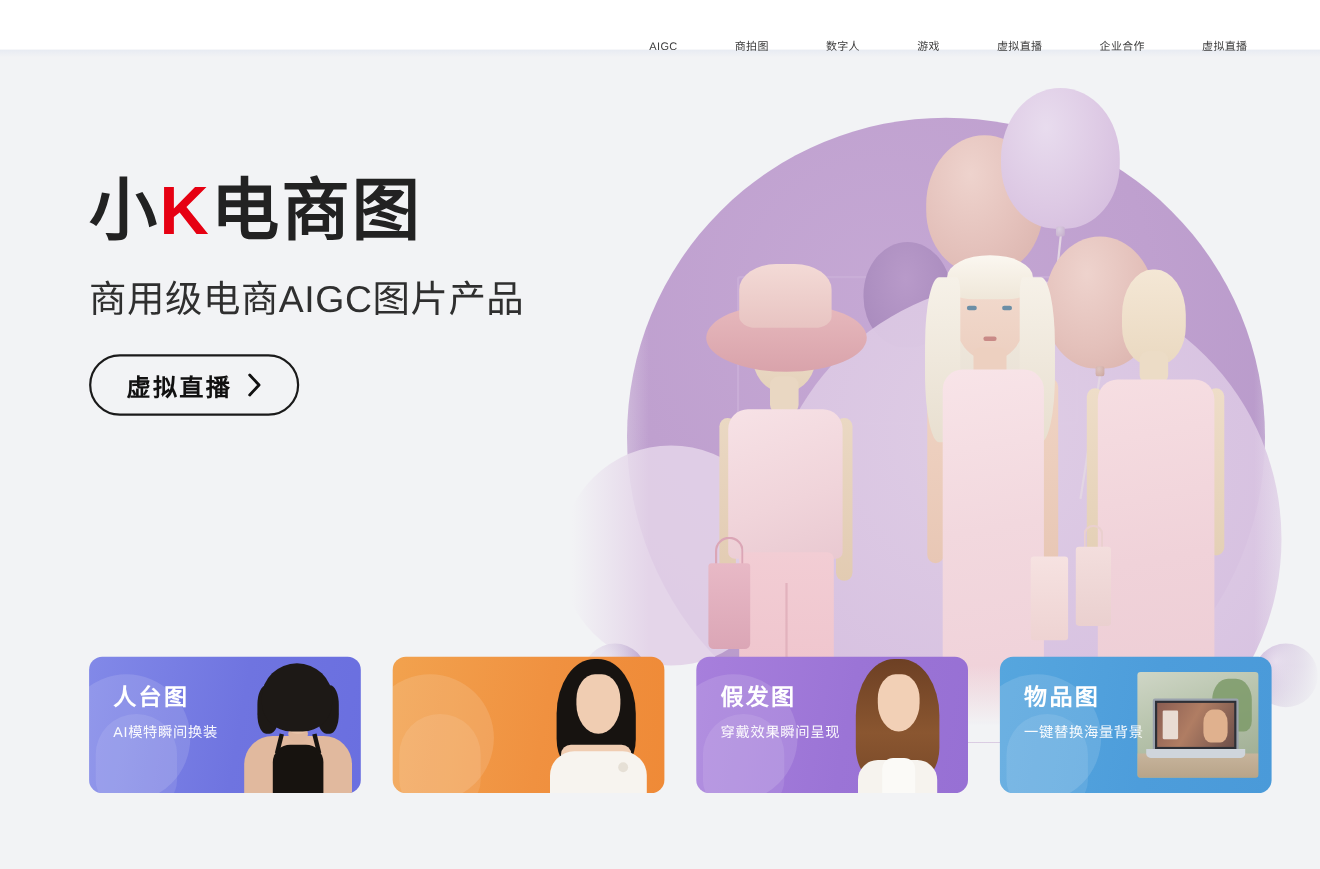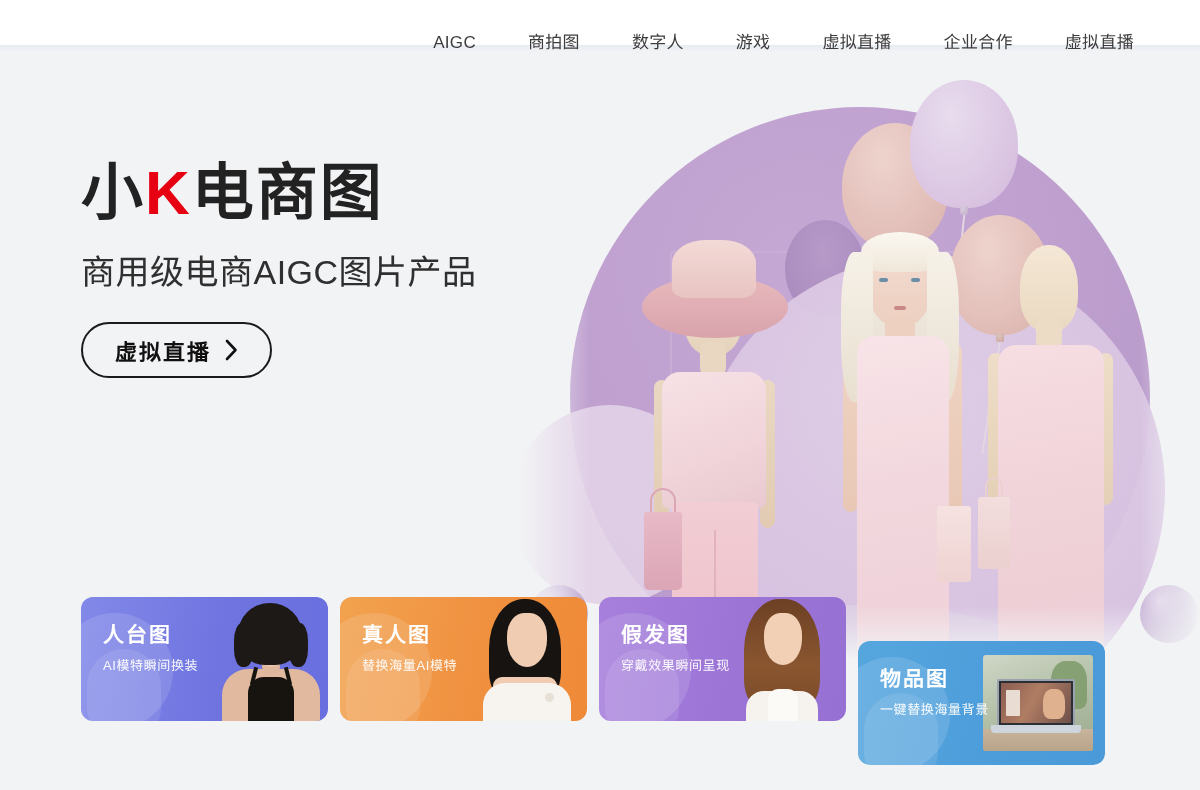--- a/index.html
+++ b/index.html
@@ -22,21 +22,21 @@
   .brand-name{
     font-size:19px; font-weight:700; color:#1f1f1f; margin-left:9px;
     letter-spacing:.5px; line-height:1; white-space:nowrap;
   }
   .brand-tagline{
     font-size:13.5px; font-weight:700; color:#2e7cf6; margin-left:16px;
     letter-spacing:.2px; white-space:nowrap; line-height:1;
   }
   #nav{ margin-left:auto; margin-right:40px; display:flex; align-items:center; }
   .nav-item{
-    font-size:17px; color:#3c3c3c; padding:0 26px; line-height:45px;
+    font-size:10px; color:#3c3c3c; padding:0 26px; line-height:45px;
     white-space:nowrap; cursor:pointer; letter-spacing:.3px;margin-top:40px;
   }
   #header-shadow{
     position:absolute; left:0; top:45px; width:1200px; height:7px; z-index:59;
     background:linear-gradient(180deg,#e7ebf2 0%,rgba(231,235,242,0) 100%);
   }
 
   
   #hero-art{
     position:absolute; left:520px; top:45px; width:680px; height:630px; overflow:hidden; z-index:5;
@@ -203,21 +203,21 @@
     margin-top:28px; display:inline-flex; align-items:center; justify-content:center;
     height:56px; padding:0 32px; border:2.5px solid #1a1a1a; border-radius:28px;
     background:transparent; cursor:pointer; user-select:none;
   }
   #cta-label{ font-size:22px; font-weight:700; color:#111; letter-spacing:2px; }
   #cta-chevron{ margin-left:14px; display:flex; align-items:center; }
 
   
   #cards{
     position:absolute; left:81px; top:597px; width:1038px; height:124px;
-    display:flex; gap:12px; z-index:40;
+    display:flex; gap:29px; z-index:40;align-items:flex-end;
   }
   .card{
     position:relative; width:247px; height:124px; border-radius:12px; overflow:hidden;
     cursor:pointer; flex:0 0 auto;
   }
   .card-halo{
     position:absolute; left:-24px; top:16px; width:116px; height:116px;
     border-radius:50%; background:rgba(255,255,255,.13);
   }
   .card-halo2{
@@ -425,24 +425,20 @@
     <div class="card" id="card-2">
       <div class="card-halo"></div>
       <div class="card-halo2"></div>
       <div class="card-photo" id="p2">
         <div class="hair"></div>
           <div class="face"></div>
         <div class="shoulder"></div>
           <div class="body"></div>
           <div class="button"></div>
       </div>
-      <div class="card-txt">
-        <div class="card-title">真人图</div>
-        <div class="card-sub">替换海量AI模特</div>
-      </div>
     </div>
 
     <div class="card" id="card-3">
       <div class="card-halo"></div>
       <div class="card-halo2"></div>
       <div class="card-photo" id="p3">
         <div class="hair"></div>
           <div class="face"></div>
         <div class="body"></div>
           <div class="tank"></div>

